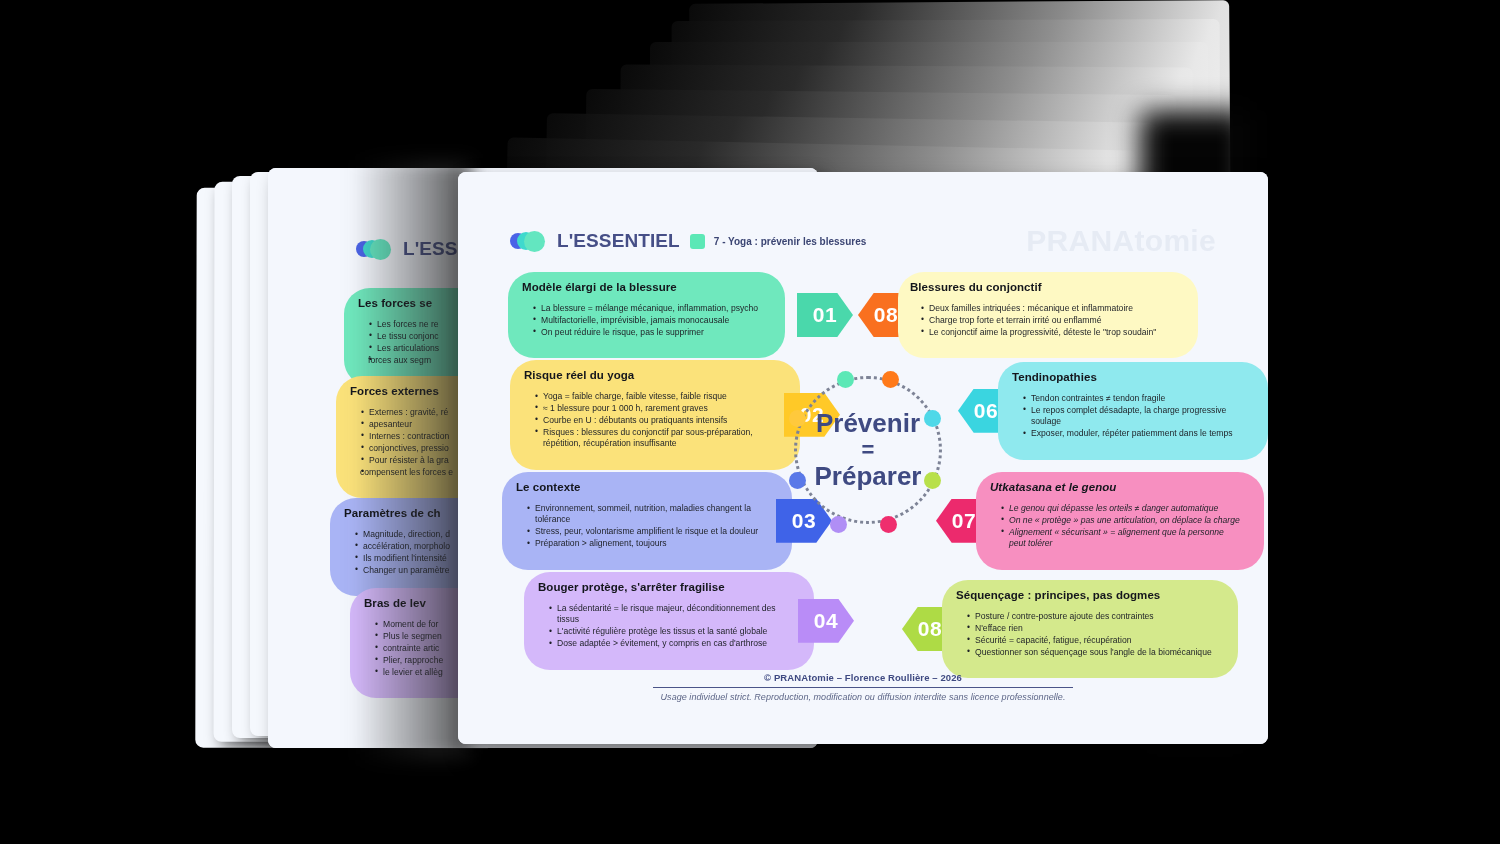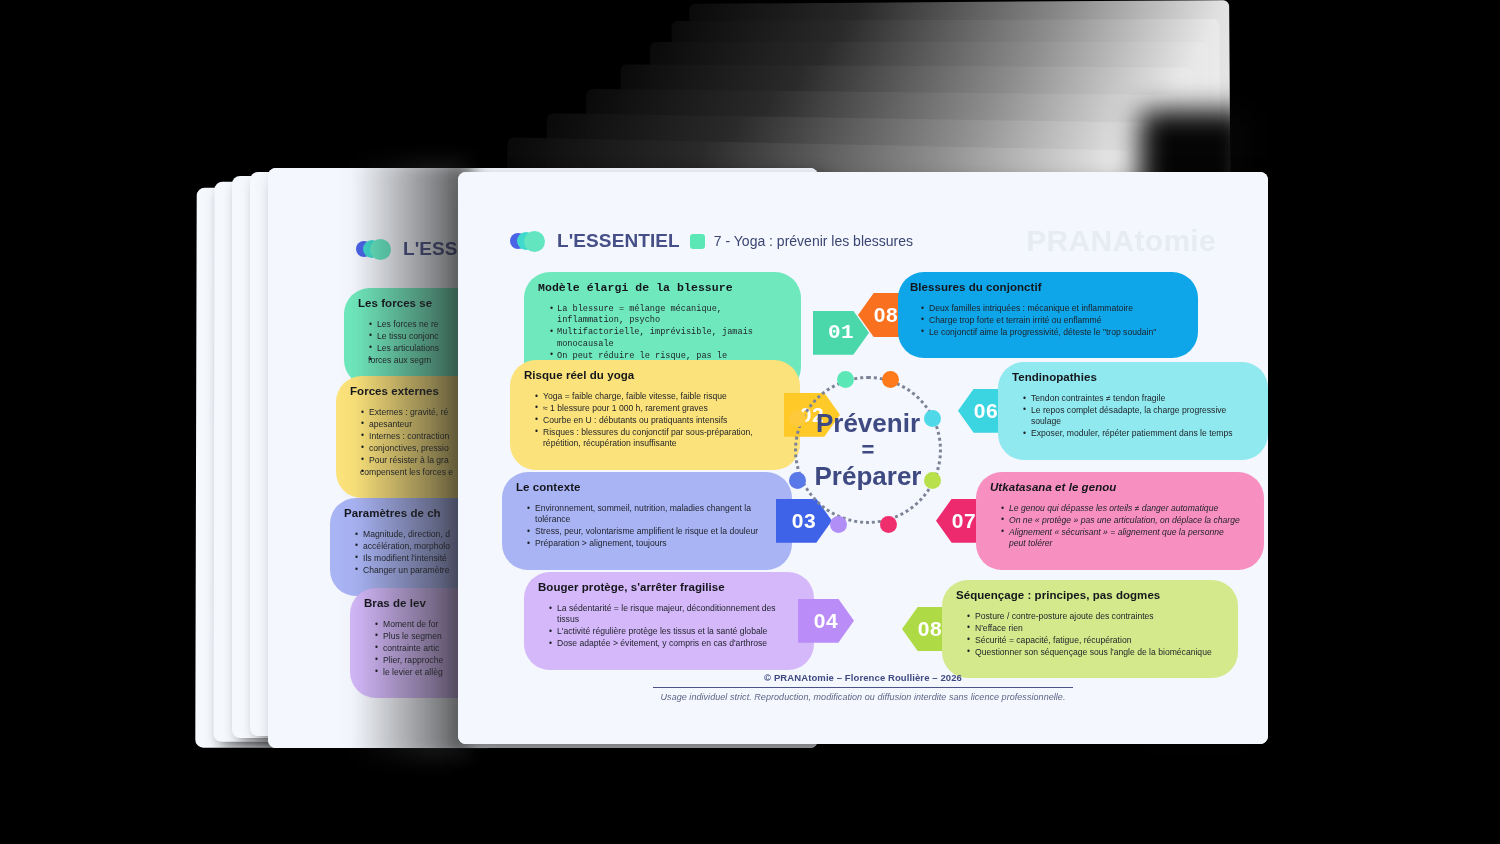--- a/index.html
+++ b/index.html
@@ -30,21 +30,21 @@
   .poster{position:absolute;inset:0;background:#f4f7fd;}
 
   
   .phead{position:absolute;display:flex;align-items:center;}
   .logo{position:relative;width:38px;height:20px;margin-right:9px;flex:0 0 auto;}
   .logo .c1{position:absolute;left:0;top:2px;width:16px;height:16px;border-radius:50%;background:#4a63e7;}
   .logo .c2{position:absolute;left:7px;top:1px;width:18px;height:18px;border-radius:50%;background:#3fd9cd;}
   .logo .c3{position:absolute;left:14px;top:0px;width:21px;height:21px;border-radius:50%;background:#63e6c0;}
   .brandword{font-size:19px;font-weight:bold;color:#464f87;letter-spacing:.1px;white-space:nowrap;}
   .tagsq{width:15px;height:15px;border-radius:3px;background:#5ce8b6;margin:0 9px 0 10px;flex:0 0 auto;}
-  .subtitle{font-size:14px;font-weight:normal;color:#3b4573;white-space:nowrap;}
+  .subtitle{font-size:10px;font-weight:bold;color:#3b4573;white-space:nowrap;}
   .watermark{
     position:absolute;font-size:30px;font-weight:bold;color:#e6ebf4;letter-spacing:.3px;white-space:nowrap;
   }
 
   
   .card{position:absolute;display:flex;align-items:center;}
   .bubble{
     border-radius:26px;padding:9px 14px 10px 14px;position:relative;box-sizing:border-box;
   }
   .bubble h3{margin:0 0 3px 0;font-size:11.5px;font-weight:bold;color:#14161c;letter-spacing:.05px;}
@@ -195,21 +195,21 @@
           <span class="c1"></span>
             <span class="c2"></span>
             <span class="c3"></span>
         </span>
         <span class="brandword">L'ESSENTIEL</span>
         <span class="tagsq"></span>
         <span class="subtitle">7 - Yoga : prévenir les blessures</span>
       </div>
       <div class="watermark" style="right:52px;top:52px;">PRANAtomie</div>
 
-      <div class="card left" style="left:66px;top:100px;width:345px;font-family:Liberation Mono, monospace;">
+      <div class="card left" style="left:50px;top:100px;width:345px;">
         <div class="bubble" style="background:#6fe8bd;width:290px;">
           <h3>Modèle élargi de la blessure</h3>
           <ul>
             <li>La blessure = mélange mécanique, inflammation, psycho</li>
             <li>Multifactorielle, imprévisible, jamais monocausale</li>
             <li>On peut réduire le risque, pas le supprimer</li>
           </ul>
         </div>
         <div class="badge right-arrow" style="background:#4ad8ab;margin-left:12px;">01</div>
       </div>
@@ -246,21 +246,21 @@
             <li>La sédentarité = le risque majeur, déconditionnement des tissus</li>
             <li>L'activité régulière protège les tissus et la santé globale</li>
             <li>Dose adaptée &gt; évitement, y compris en cas d'arthrose</li>
           </ul>
         </div>
         <div class="badge right-arrow" style="background:#b98cf7;">04</div>
       </div>
 
       <div class="card right" style="left:400px;top:100px;width:350px;">
         <div class="badge left-arrow" style="background:#f9701f;">08</div>
-        <div class="bubble" style="background:#0ea5e9;width:300px;padding-left:12px;">
+        <div class="bubble" style="background:#fef9c3;width:300px;padding-left:12px;">
           <h3>Blessures du conjonctif</h3>
           <ul>
             <li>Deux familles intriquées : mécanique et inflammatoire</li>
             <li>Charge trop forte et terrain irrité ou enflammé</li>
             <li>Le conjonctif aime la progressivité, déteste le "trop soudain"</li>
           </ul>
         </div>
       </div>
 
       <div class="card right" style="left:500px;top:190px;width:325px;">

